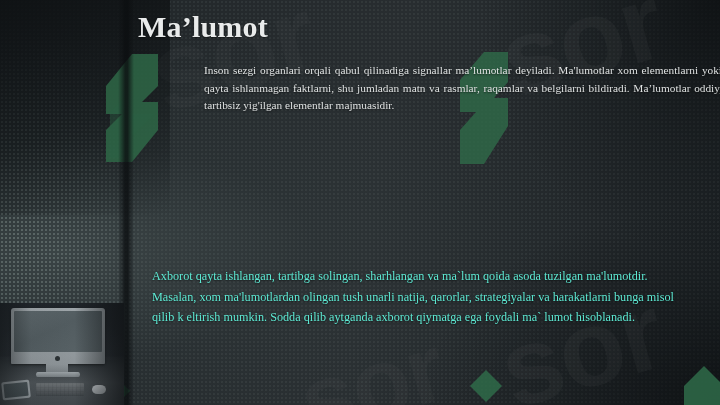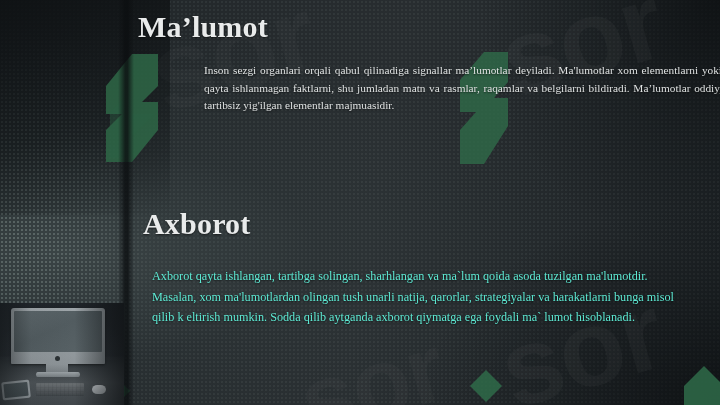--- a/index.html
+++ b/index.html
@@ -293,17 +293,16 @@
     <div class="imac-base"></div>
     <div class="keyboard"></div>
     <div class="tablet"></div>
     <div class="mouse"></div>
     <div class="vignette"></div>
   </div>
 
   <div class="content">
     <div class="title-1">Ma’lumot</div>
     <div class="para-1">Inson sezgi organlari orqali qabul qilinadiga signallar ma’lumotlar deyiladi. Ma'lumotlar xom elementlarni yoki qayta ishlanmagan faktlarni, shu jumladan matn va rasmlar, raqamlar va belgilarni bildiradi. Ma’lumotlar oddiy, tartibsiz yig'ilgan elementlar majmuasidir.</div>
-    <div class="title-2">Axborot</div>
     <div class="para-2">Axborot qayta ishlangan, tartibga solingan, sharhlangan va ma`lum qoida asoda tuzilgan ma'lumotdir. Masalan, xom ma'lumotlardan    olingan tush unarli natija, qarorlar, strategiyalar va harakatlarni      bunga misol qilib k eltirish mumkin. Sodda qilib aytganda axborot   qiymatga ega foydali ma` lumot hisoblanadi.</div>
   </div>
 
 </div>
 
 </body></html>

